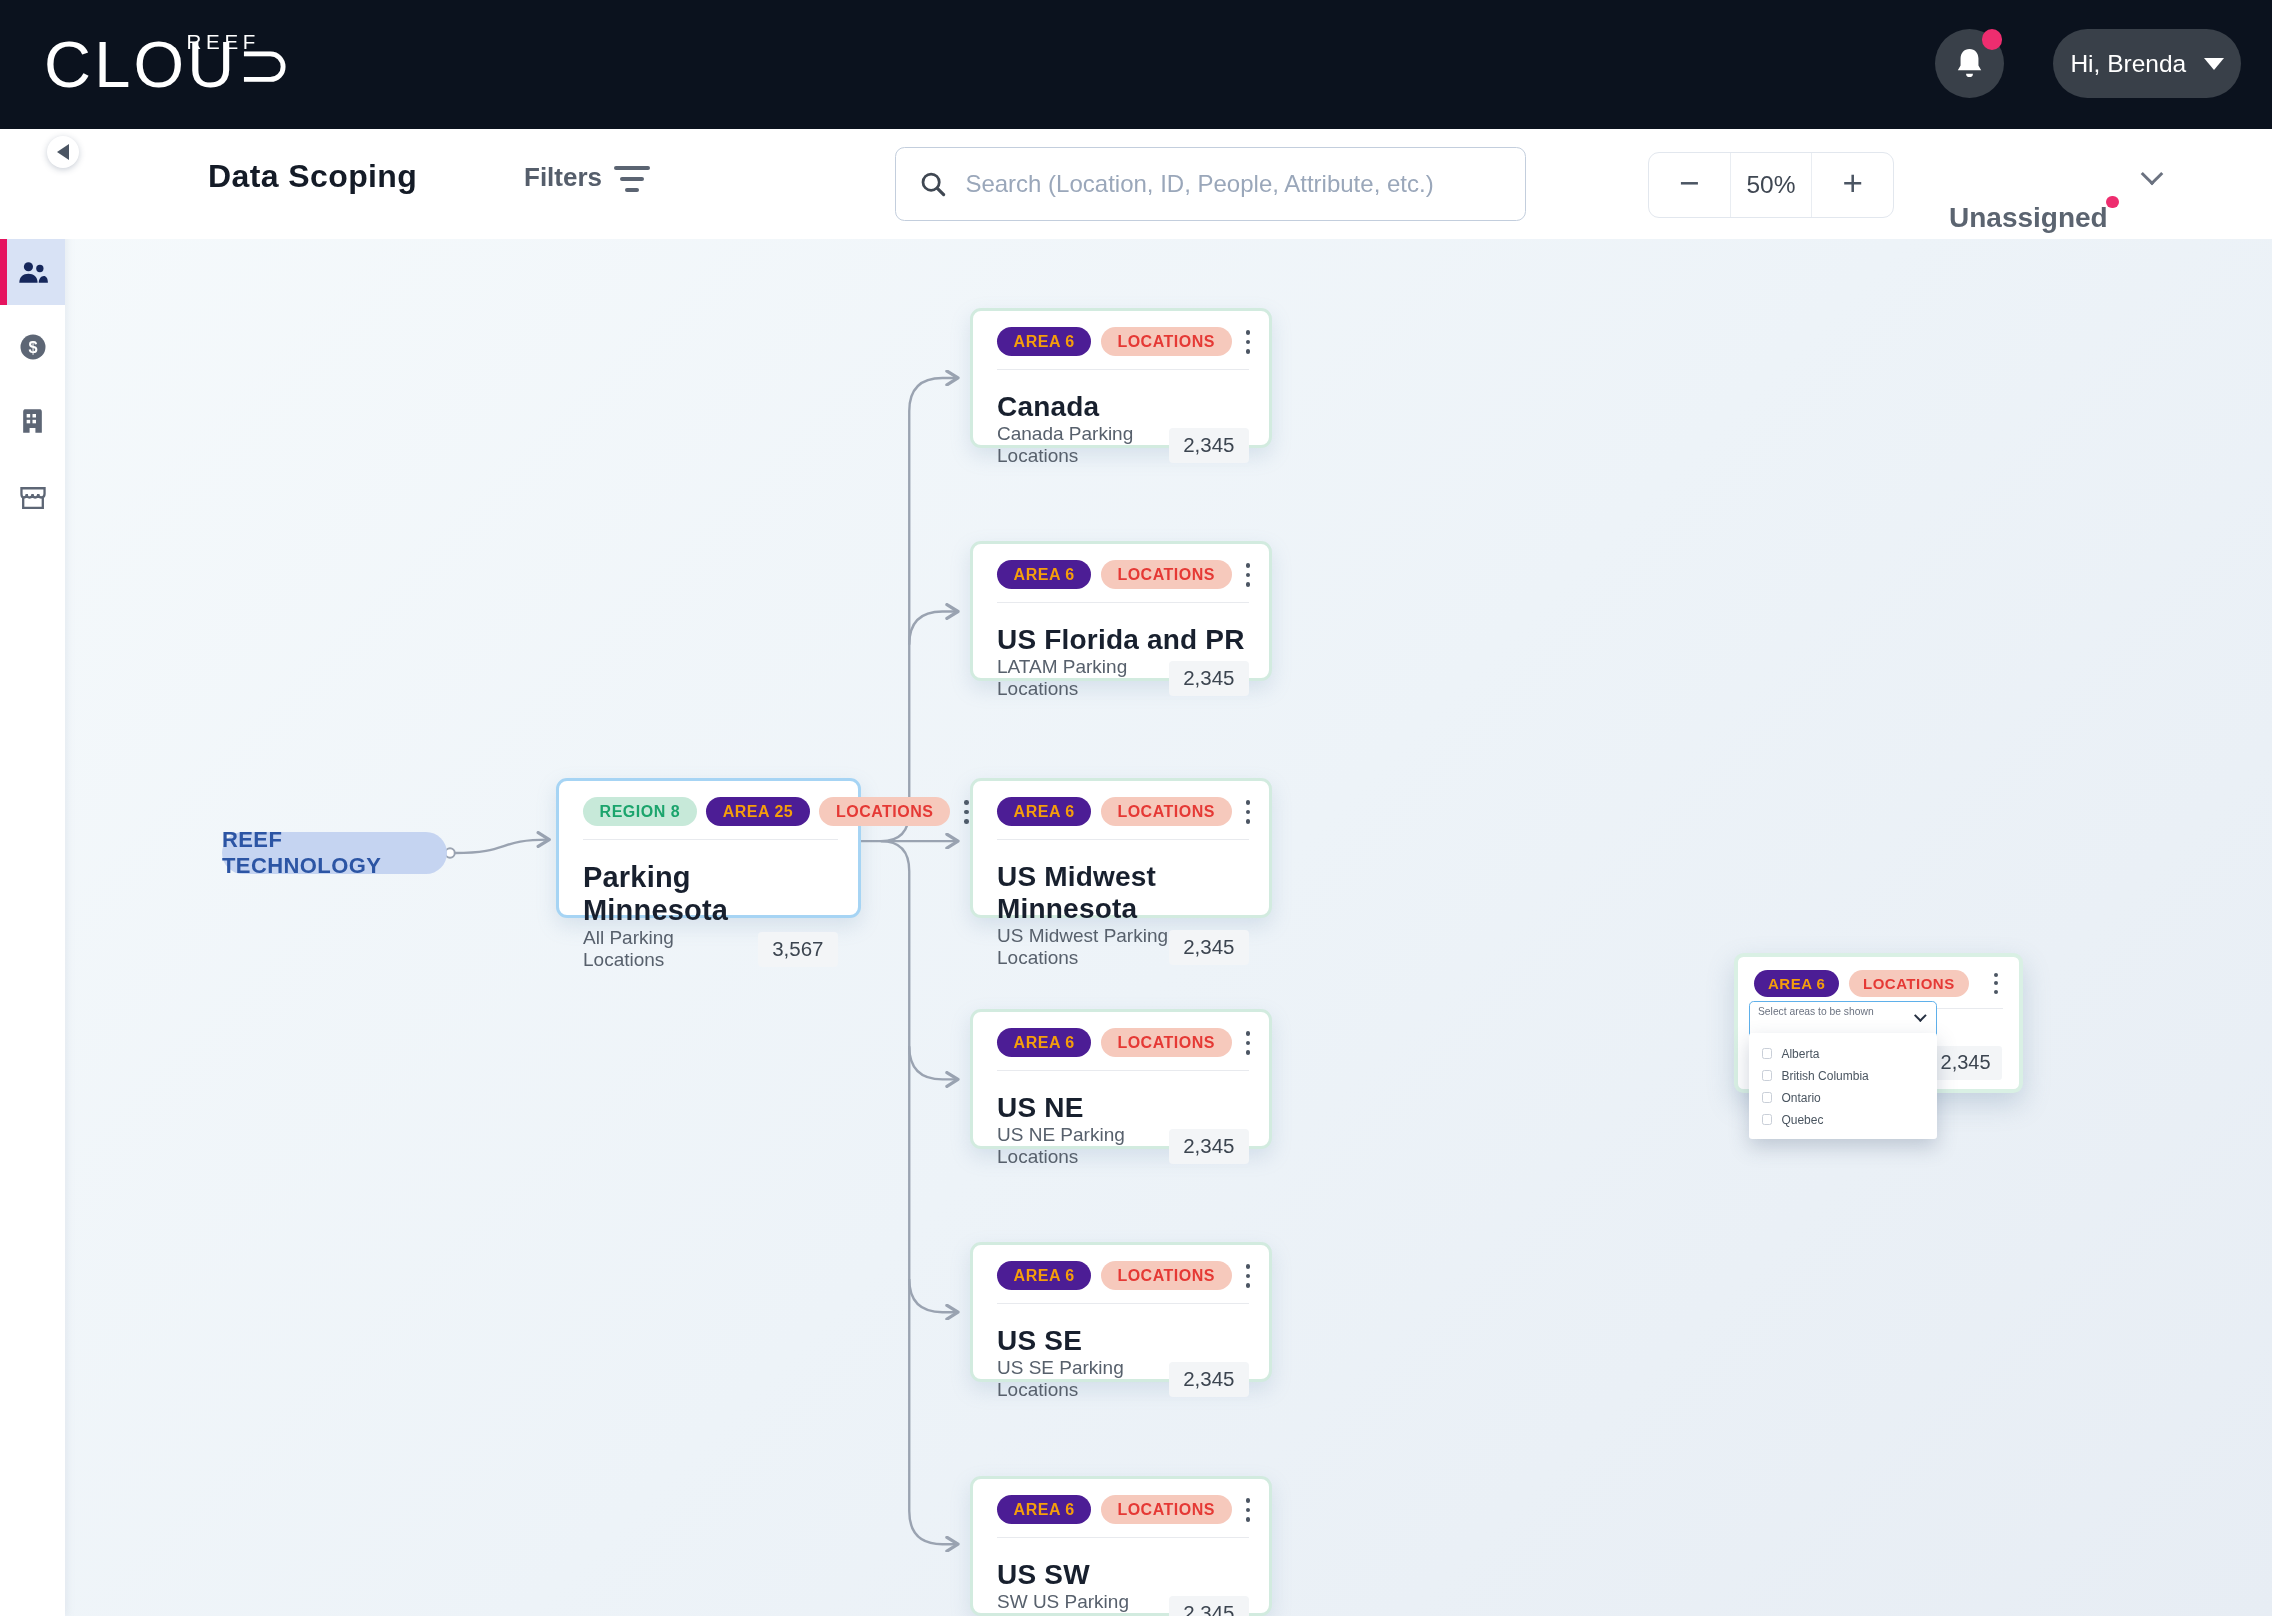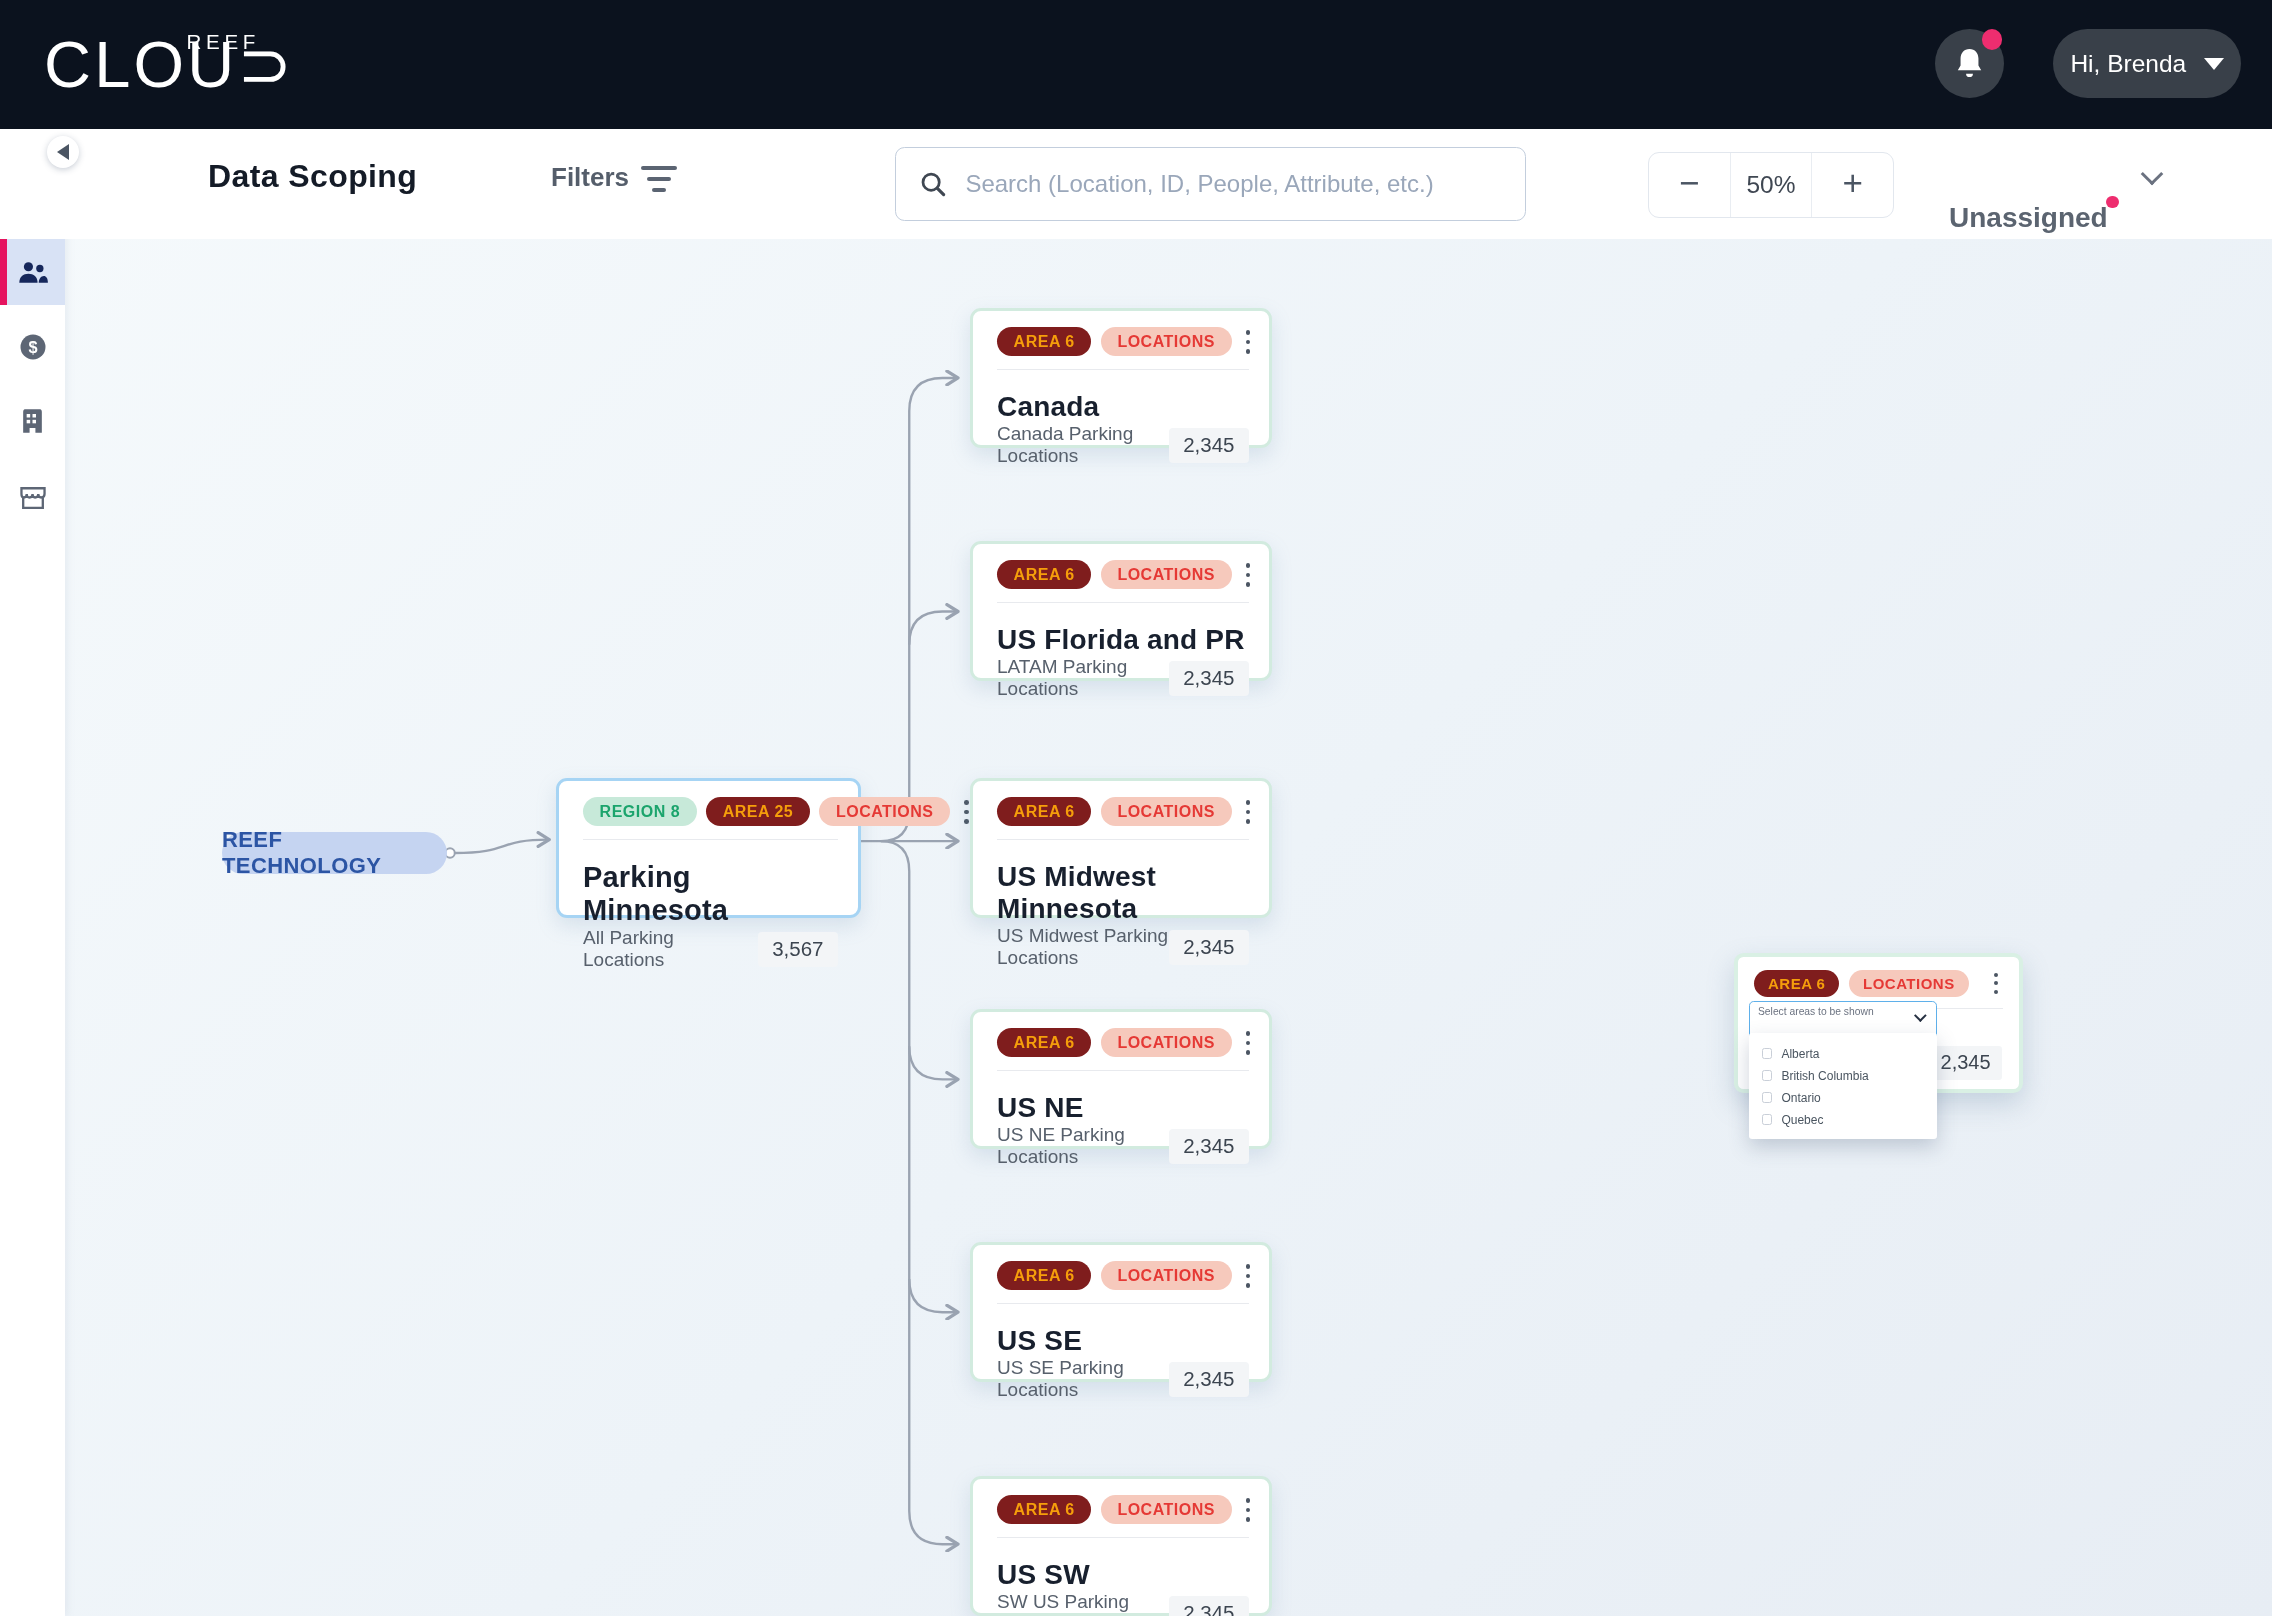--- a/index.html
+++ b/index.html
@@ -15,21 +15,21 @@
   .bell-btn { position:absolute; left:1935px; top:29px; width:69px; height:69px; border-radius:50%; background:#394049; display:flex; align-items:center; justify-content:center; }
   .bell-dot { position:absolute; right:1.6px; top:0px; width:20.5px; height:20.5px; border-radius:50%; background:#ee2d6f; }
   .user-pill { position:absolute; left:2053px; top:29px; width:188px; height:69px; border-radius:35px; background:#394049; color:#fff; display:flex; align-items:center; justify-content:center; gap:17.4px; font-size:24.5px; }
   .caret-down { width:0; height:0; border-left:10.3px solid transparent; border-right:10.3px solid transparent; border-top:12.6px solid #fff; }
 
   
   .toolbar { position:absolute; left:0; top:129px; width:2273px; height:110px; background:#ffffff; z-index:20; }
   .collapse-btn { position:absolute; left:47px; top:136px; width:32px; height:32px; border-radius:50%; background:#fff; box-shadow:0 1.6px 6.3px rgba(40,60,90,.25); display:flex; align-items:center; justify-content:center; z-index:40; }
   .collapse-tri { width:0; height:0; border-top:8.7px solid transparent; border-bottom:8.7px solid transparent; border-right:12.6px solid #4b5563; }
   .page-title { position:absolute; left:208px; top:158px; font-size:32px; font-weight:700; color:#141b27; letter-spacing:0.4px; }
-  .filters { position:absolute; left:551px; top:162px; display:flex; align-items:center; gap:12px; }
+  .filters { position:absolute; left:524px; top:162px; display:flex; align-items:center; gap:12px; }
   .filters-label { font-size:26px; font-weight:600; color:#555e6b; }
   .filter-icon { display:flex; flex-direction:column; align-items:center; gap:7px; padding-top:3.2px; }
   .filter-icon i { display:block; height:4px; border-radius:2.4px; background:#5b6472; }
   .filter-icon i:nth-child(1){ width:36px; } .filter-icon i:nth-child(2){ width:24px; } .filter-icon i:nth-child(3){ width:14px; }
   .search-box { position:absolute; left:895px; top:147px; width:631px; height:74px; border:1.6px solid #c3cedd; border-radius:9.5px; background:#fff; display:flex; align-items:center; padding:16px 22px; gap:17.4px; }
   .search-input { flex:1; border:none; outline:none; font-size:24px; color:#2c3441; background:transparent; font-family:inherit; }
   .search-input::placeholder { color:#9aa7ba; }
   .zoom-ctrl { position:absolute; left:1648px; top:152px; width:246px; height:66px; border:1.6px solid #e2e7ee; border-radius:11px; background:#fff; display:flex; align-items:stretch; }
   .zoom-seg { flex:1; display:flex; align-items:center; justify-content:center; font-size:24.5px; color:#3f4752; }
   .zoom-seg + .zoom-seg { border-left:1.6px solid #e9edf2; }
@@ -50,21 +50,21 @@
   .root-pill { position:absolute; left:222px; top:832px; width:225px; height:42px; border-radius:21px; background:#c5d4f1; color:#2c55a4; font-size:22px; font-weight:700; letter-spacing:0.4px; display:flex; align-items:center; justify-content:center; z-index:2; }
 
   .node-card { position:absolute; width:302px; height:140px; background:#fff; border-radius:11px; padding:16px 20.5px 16px 24px; display:flex; flex-direction:column; z-index:2; box-shadow:0 8px 20.5px rgba(125,155,185,.22); }
   .node-card.parent { left:556px; top:778px; width:305px; border:3.2px solid #a6d4f4; }
   .node-card.child { left:970px; border:3.2px solid #d2ebdf; }
   .c-canada { top:308px; } .c-florida { top:541px; } .c-midwest { top:778px; } .c-usne { top:1009px; } .c-usse { top:1242px; } .c-ussw { top:1476px; }
 
   .badge-row { display:flex; align-items:center; gap:9.5px; padding-bottom:12.6px; border-bottom:1.6px solid #e8eaee; }
   .badge { display:inline-flex; align-items:center; height:29px; padding:0 16.6px; border-radius:15px; font-size:16px; font-weight:700; letter-spacing:0.5px; white-space:nowrap; }
   .badge.region { background:#c7e9d9; color:#1ba46c; }
-  .badge.area { background:#7f1d1d; color:#f59e0b; }
+  .badge.area { background:#4c1d95; color:#f59e0b; }
   .badge.locations { background:#f6c9bc; color:#e53935; }
   .kebab { margin-left:auto; display:flex; flex-direction:column; gap:4.7px; padding:3.2px 4.7px; }
   .kebab i { width:4.7px; height:4.7px; border-radius:50%; background:#4b5563; }
   .card-title { margin-top:21px; font-size:28px; font-weight:700; color:#18202e; letter-spacing:0.2px; }
   .node-card.parent .card-title { font-size:29px; }
   .stat-row { margin-top:auto; display:flex; align-items:center; justify-content:space-between; }
   .stat-label { font-size:19px; color:#57606c; }
   .stat-value { background:#f3f5f7; border-radius:4px; padding:5.5px 14px; font-size:20.5px; color:#3c4550; }
 
   

